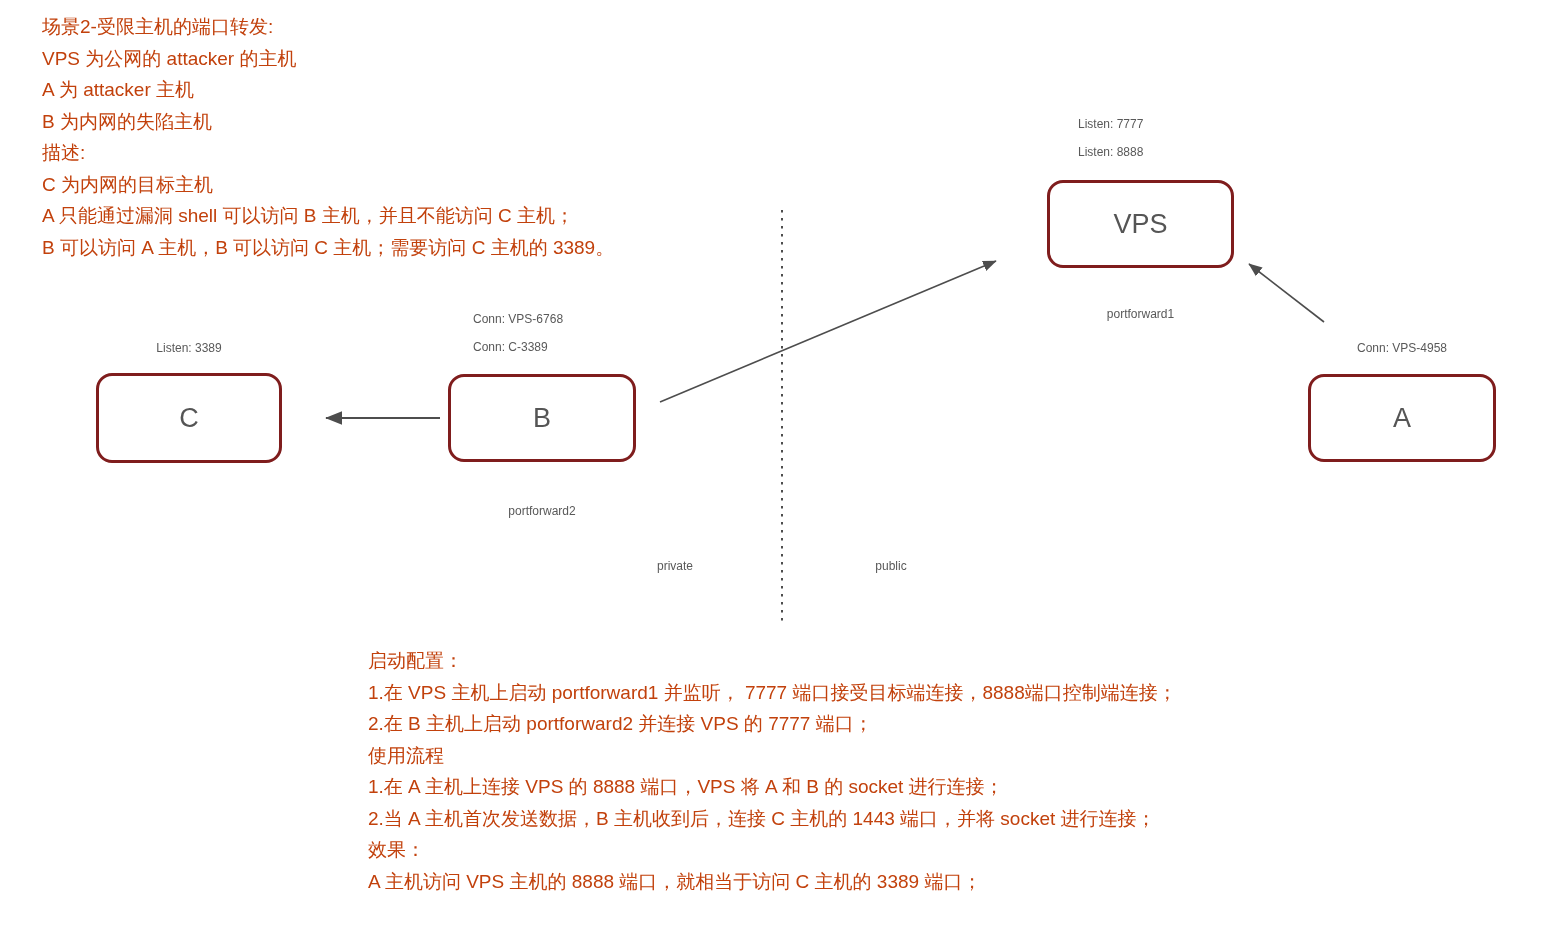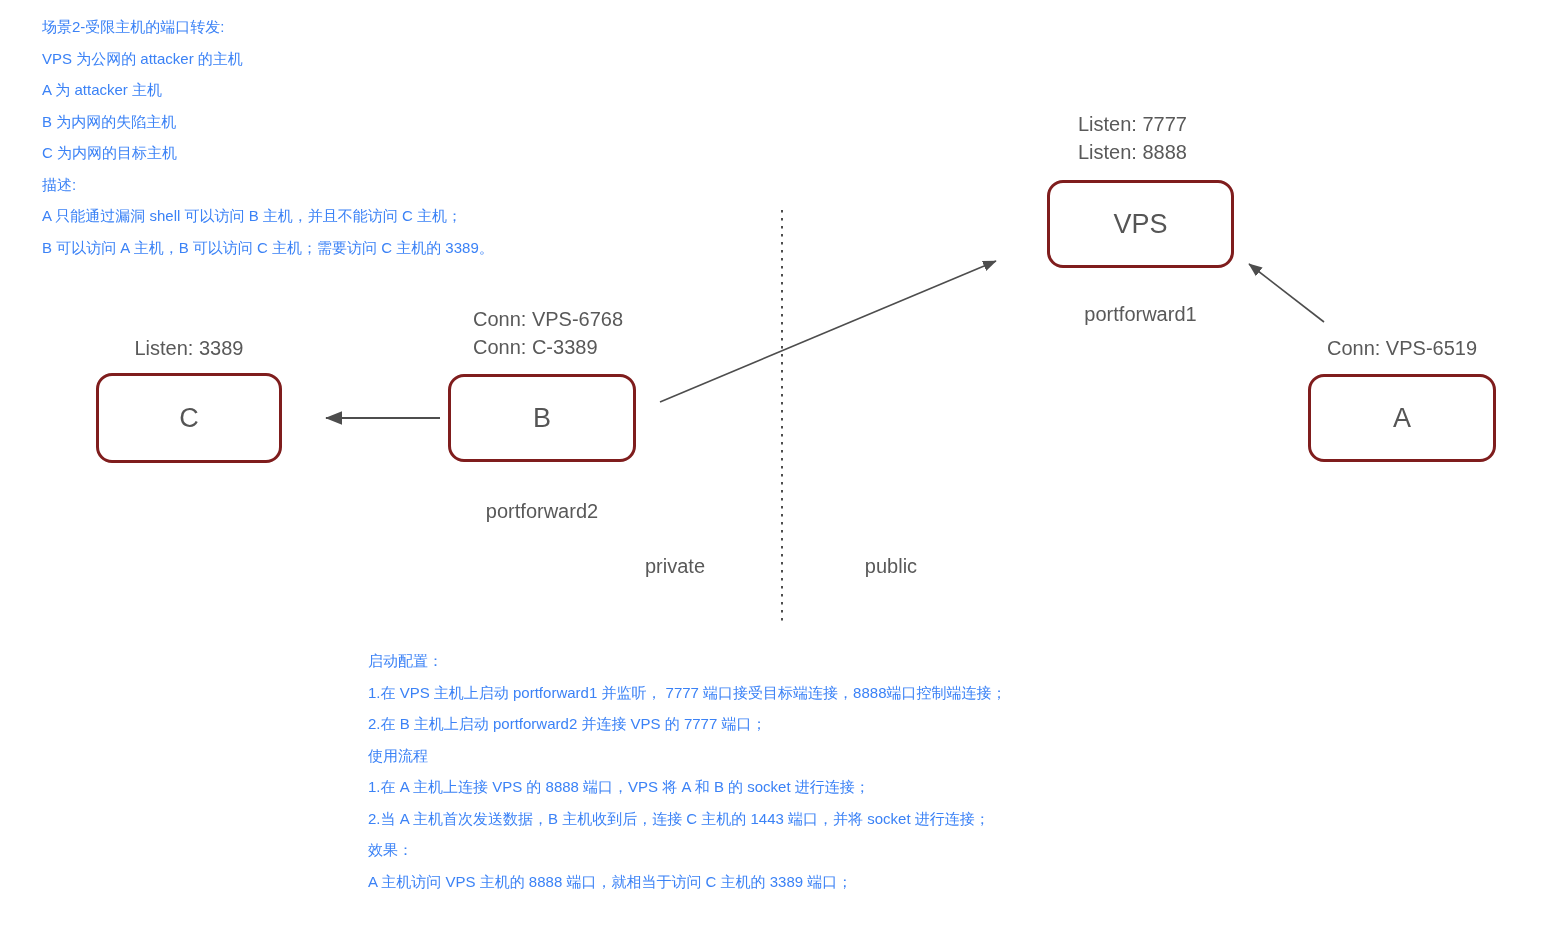--- a/index.html
+++ b/index.html
@@ -11,40 +11,40 @@
   #canvas {
     position: relative;
     width: 1550px;
     height: 926px;
     background: #ffffff;
     overflow: hidden;
     color: #595959;
   }
   .abs { position: absolute; }
   .text-block {
-    font-size: 15px;
+    font-size: 19px;
     line-height: 31.5px;
-    color: #3b82f6;
+    color: #c2410c;
     white-space: nowrap;
   }
   .node {
     position: absolute;
     border: 3px solid #7f1d1d;
     border-radius: 16px;
     background: #ffffff;
     display: flex;
     align-items: center;
     justify-content: center;
     font-size: 27px;
     color: #555555;
     box-sizing: border-box;
   }
   .small-label {
     position: absolute;
-    font-size: 20px;
+    font-size: 12px;
     line-height: 28px;
     color: #595959;
     white-space: nowrap;
   }
   .center { text-align: center; }
   svg.overlay {
     position: absolute;
     left: 0; top: 0;
     width: 1550px;
     height: 926px;
@@ -54,22 +54,22 @@
 </head>
 <body>
 
 <div id="canvas">
 
   <div class="abs text-block" style="left:42px; top:11px;">
     <div>场景2-受限主机的端口转发:</div>
     <div>VPS 为公网的 attacker 的主机</div>
     <div>A 为 attacker 主机</div>
     <div>B 为内网的失陷主机</div>
+    <div>描述:</div>
     <div>C 为内网的目标主机</div>
-    <div>描述:</div>
     <div>A 只能通过漏洞 shell 可以访问 B 主机，并且不能访问 C 主机；</div>
     <div>B 可以访问 A 主机，B 可以访问 C 主机；需要访问 C 主机的 3389。</div>
   </div>
 
   <svg class="overlay">
     <defs>
       <marker id="arrowhead" viewBox="0 0 10 10" refX="9" refY="5" markerWidth="9" markerHeight="9" orient="auto">
         <path d="M0,1.2 L9.5,5 L0,8.8 z" fill="#4d4d4d"></path>
       </marker>
     </defs>
@@ -104,21 +104,21 @@
 
   <div class="small-label center" style="left:448px; top:497px; width:188px;">portforward2</div>
 
   <div class="small-label" style="left:1078px; top:110px;">
     <div>Listen: 7777</div>
     <div>Listen: 8888</div>
   </div>
 
   <div class="small-label center" style="left:1047px; top:300px; width:187px;">portforward1</div>
 
-  <div class="small-label center" style="left:1308px; top:334px; width:188px;">Conn: VPS-6519</div>
+  <div class="small-label center" style="left:1308px; top:334px; width:188px;">Conn: VPS-4958</div>
 
   <div class="small-label center" style="left:600px; top:552px; width:150px;">private</div>
   <div class="small-label center" style="left:816px; top:552px; width:150px;">public</div>
 
   <div class="abs text-block" style="left:368px; top:645px;">
     <div>启动配置：</div>
     <div>1.在 VPS 主机上启动 portforward1 并监听， 7777 端口接受目标端连接，8888端口控制端连接；</div>
     <div>2.在 B 主机上启动 portforward2 并连接 VPS 的 7777 端口；</div>
     <div>使用流程</div>
     <div>1.在 A 主机上连接 VPS 的 8888 端口，VPS 将 A 和 B 的 socket 进行连接；</div>

